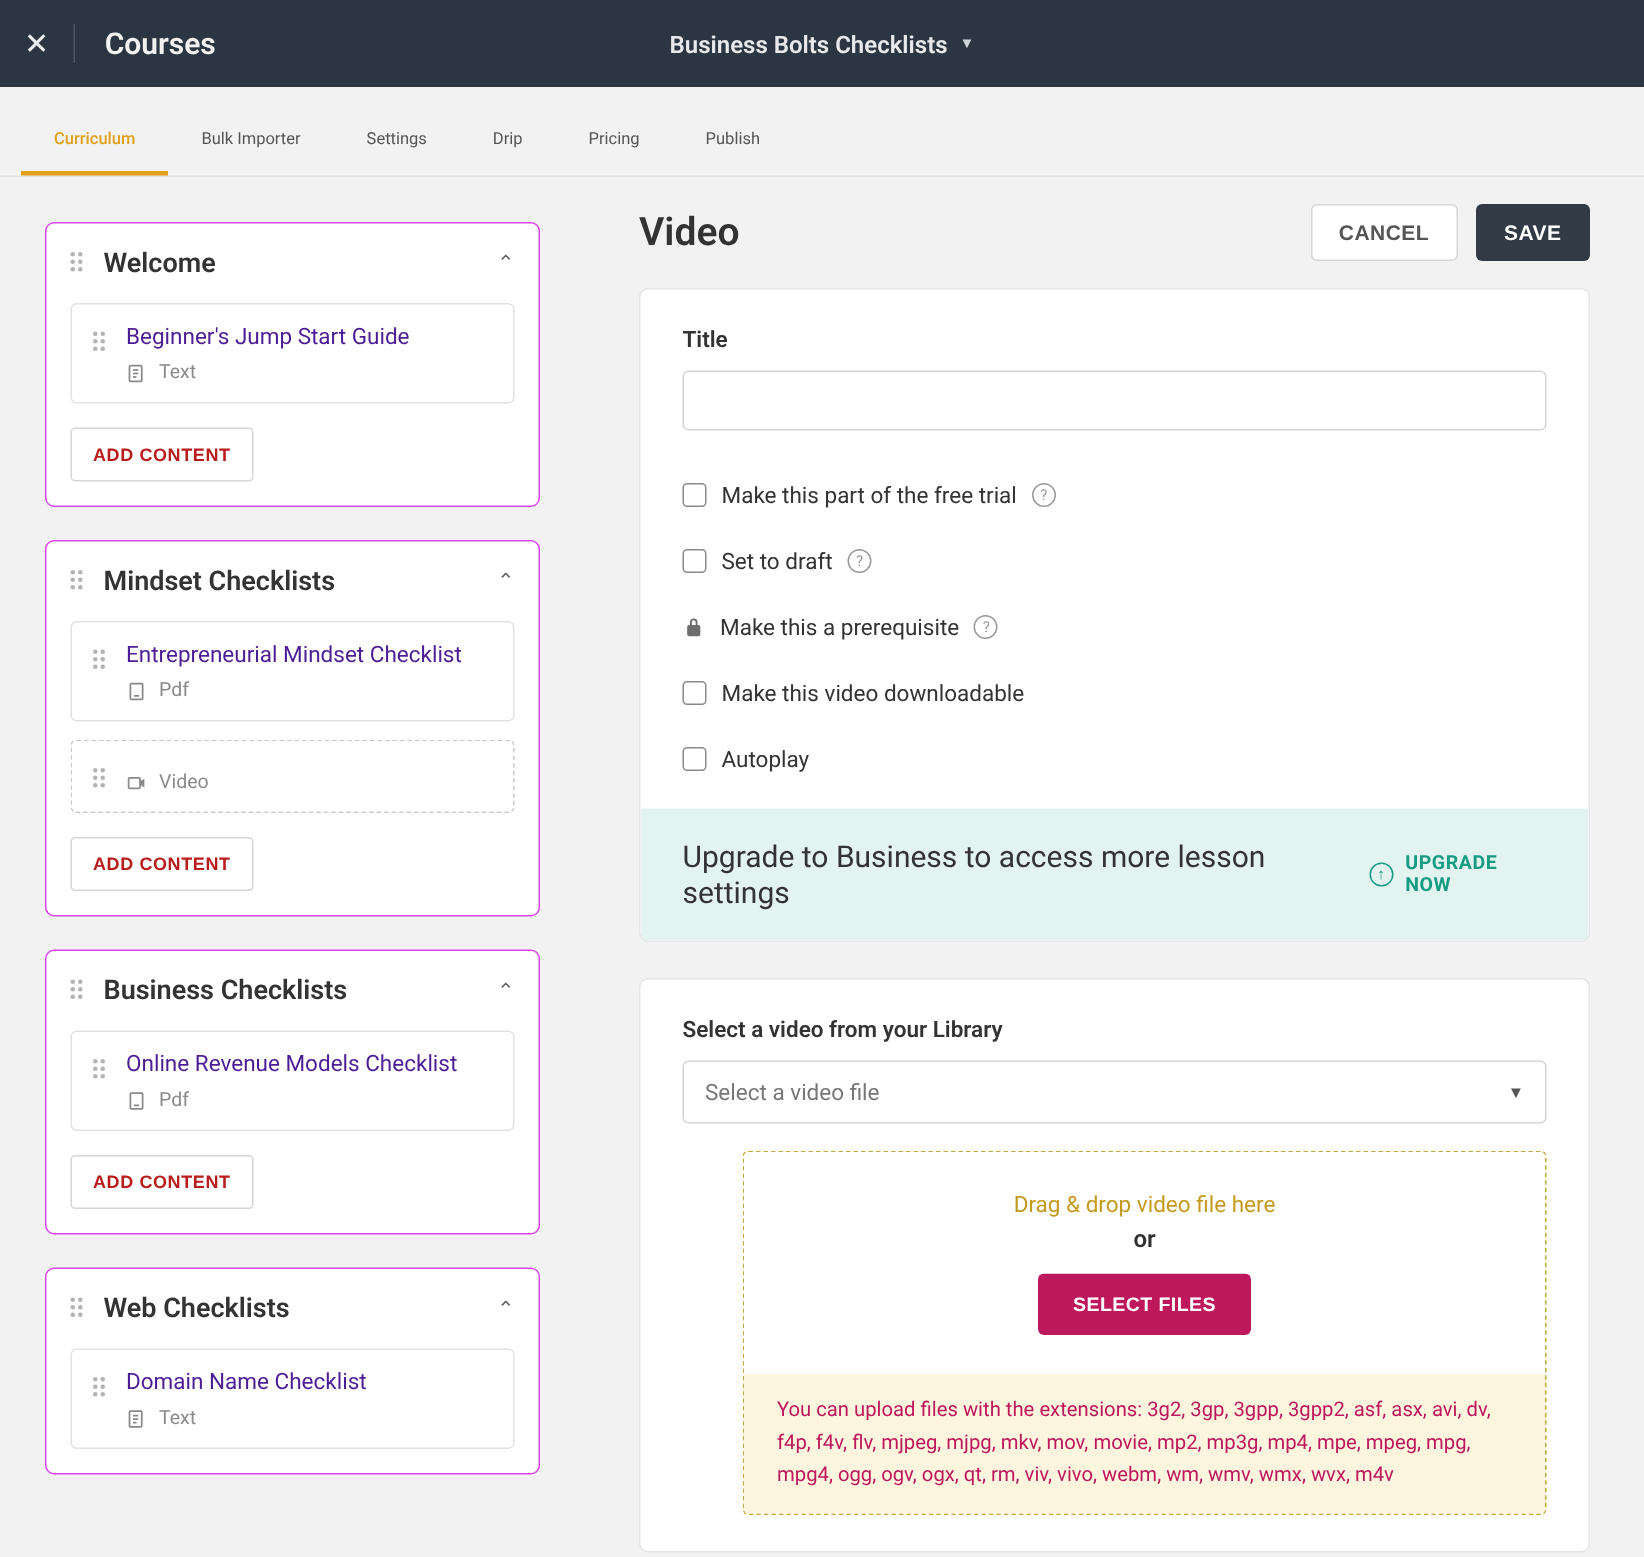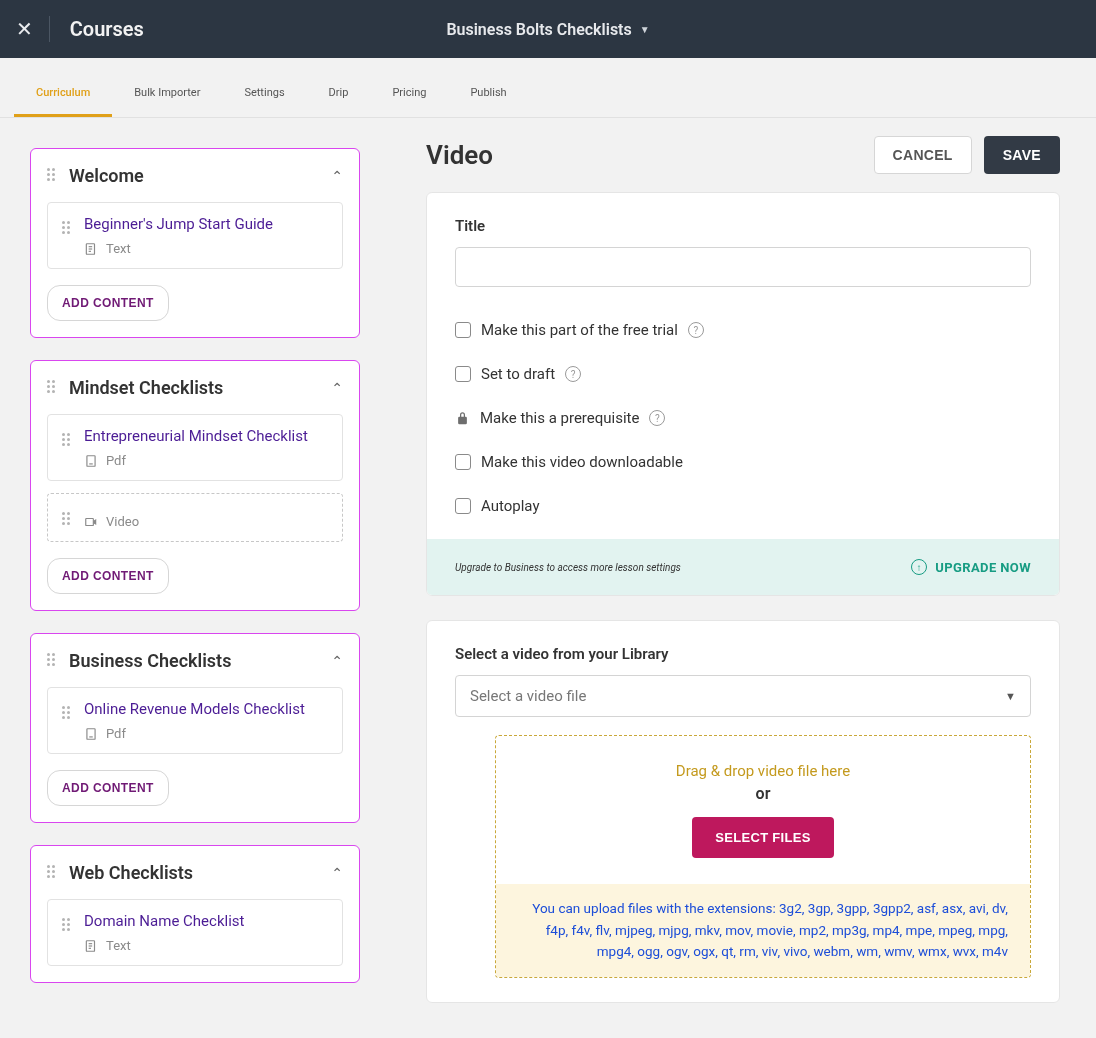--- a/index.html
+++ b/index.html
@@ -33,53 +33,53 @@
   .chapter-title { font-size:18px; font-weight:600; color:#333; flex:1; }
   .chevron-up { font-size:14px; color:#666; }
   .lessons { margin-top:16px; display:flex; flex-direction:column; gap:12px; }
   .lesson { border:1px solid #e2e2e2; border-radius:4px; padding:12px 14px; display:flex; align-items:flex-start; gap:12px; cursor:pointer; }
   .lesson.dashed { border:1px dashed #c7c7c7; }
   .lesson .drag-dots { margin-top:6px; }
   .lesson-body { flex:1; }
   .lesson-title { font-size:15px; color:#4c1d95; }
   .lesson-meta { margin-top:8px; display:flex; align-items:center; gap:8px; color:#8a8a8a; font-size:13px; }
   .type-icon { width:14px; height:14px; display:inline-flex; align-items:center; justify-content:center; color:#8a8a8a; }
-  .add-content { margin-top:16px; border:1px solid #d6d6d6; background:#fff; color:#701a75; font-size:12px; font-weight:600; letter-spacing:.4px; padding:10px 14px; border-radius:13px; cursor:pointer; }
+  .add-content { margin-top:16px; border:1px solid #d6d6d6; background:#fff; color:#b91c1c; font-size:12px; font-weight:600; letter-spacing:.4px; padding:10px 14px; border-radius:3px; cursor:pointer; }
 
   
   .editor { flex:1; padding:18px 36px 40px; overflow-y:auto; }
   .editor-head { display:flex; align-items:center; justify-content:space-between; margin-bottom:18px; }
   .editor-head h1 { font-size:26px; font-weight:600; color:#333; }
   .editor-actions { display:flex; gap:12px; }
   .btn { padding:10px 18px; border-radius:4px; font-size:14px; font-weight:600; cursor:pointer; border:1px solid transparent; letter-spacing:.3px; }
   .btn.outline { background:#fff; border-color:#d6d6d6; color:#555; }
   .btn.primary { background:#323a45; color:#fff; }
 
   .card { background:#fff; border:1px solid #e5e5e5; border-radius:6px; margin-bottom:24px; overflow:hidden; }
   .card-inner { padding:24px 28px; }
   .field-label { font-size:15px; font-weight:600; color:#333; margin-bottom:12px; display:block; }
   .text-input { width:100%; border:1px solid #d4d4d4; border-radius:4px; height:40px; padding:0 12px; font-size:15px; color:#333; }
   .check-row { display:flex; align-items:center; gap:10px; margin-top:26px; color:#333; font-size:15px; }
   .check-row input[type=checkbox] { width:16px; height:16px; border:1.5px solid #8a8a8a; border-radius:3px; appearance:none; cursor:pointer; }
   .lock-icon { width:15px; height:15px; color:#6e6e6e; }
   .help-circle { width:16px; height:16px; border:1.3px solid #9a9a9a; border-radius:50%; display:inline-flex; align-items:center; justify-content:center; font-size:10px; color:#9a9a9a; cursor:pointer; }
 
   .upgrade-bar { background:#e2f3f0; padding:20px 28px; display:flex; align-items:center; justify-content:space-between; }
-  .upgrade-bar .msg { color:#333; font-size:10px;font-style:italic; }
+  .upgrade-bar .msg { color:#333; font-size:20px; }
   .upgrade-bar .link { color:#179c83; font-weight:700; font-size:13px; letter-spacing:.4px; display:flex; align-items:center; gap:8px; cursor:pointer; }
   .circle-up { width:16px; height:16px; border:1.5px solid #179c83; border-radius:50%; display:inline-flex; align-items:center; justify-content:center; font-size:10px; color:#179c83; }
 
   .select-box { width:100%; border:1px solid #d4d4d4; border-radius:4px; height:42px; padding:0 14px; display:flex; align-items:center; justify-content:space-between; color:#777; font-size:15px; cursor:pointer; }
 
   .dropzone { border:1px dashed #c9a83a; border-radius:4px; background:#fff; margin-top:18px; overflow:hidden;margin-left:40px; }
   .dropzone-top { padding:26px 20px; text-align:center; }
   .dropzone-top .dd { color:#c49a1e; font-size:15px; }
   .dropzone-top .or { color:#333; font-weight:600; margin:4px 0 14px; }
   .btn.dark { background:#be185d; color:#fff; padding:12px 22px; font-size:13px; }
-  .dropzone-foot { background:#fdf5de; padding:14px 22px; font-size:13.5px; color:#1d4ed8; text-align:right; line-height:1.6; }
+  .dropzone-foot { background:#fdf5de; padding:14px 22px; font-size:13.5px; color:#be185d; text-align:left; line-height:1.6; }
 
 </style>
 </head>
 <body>
 
 <div class="topbar">
   <span class="close">✕</span>
   <span class="divider"></span>
   <span class="brand">Courses</span>
   <div class="center">

